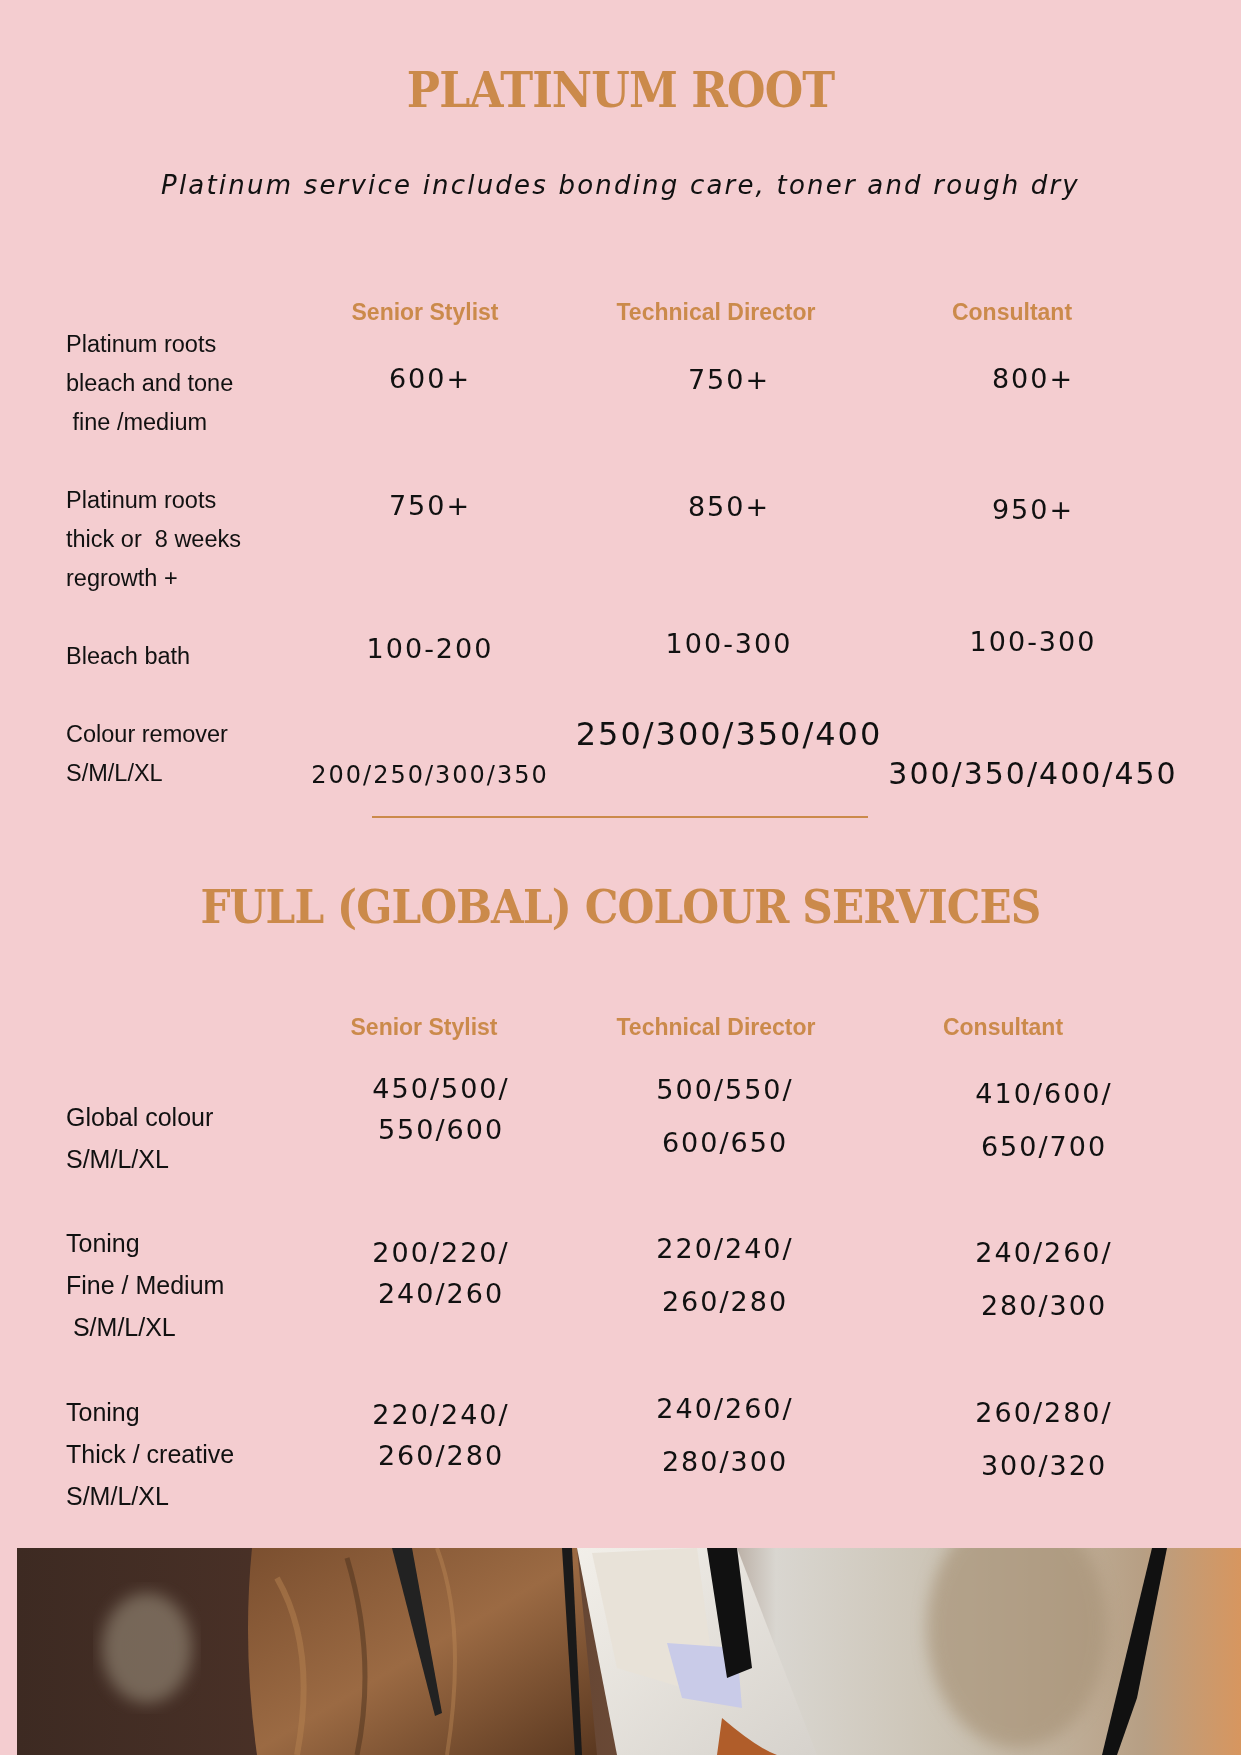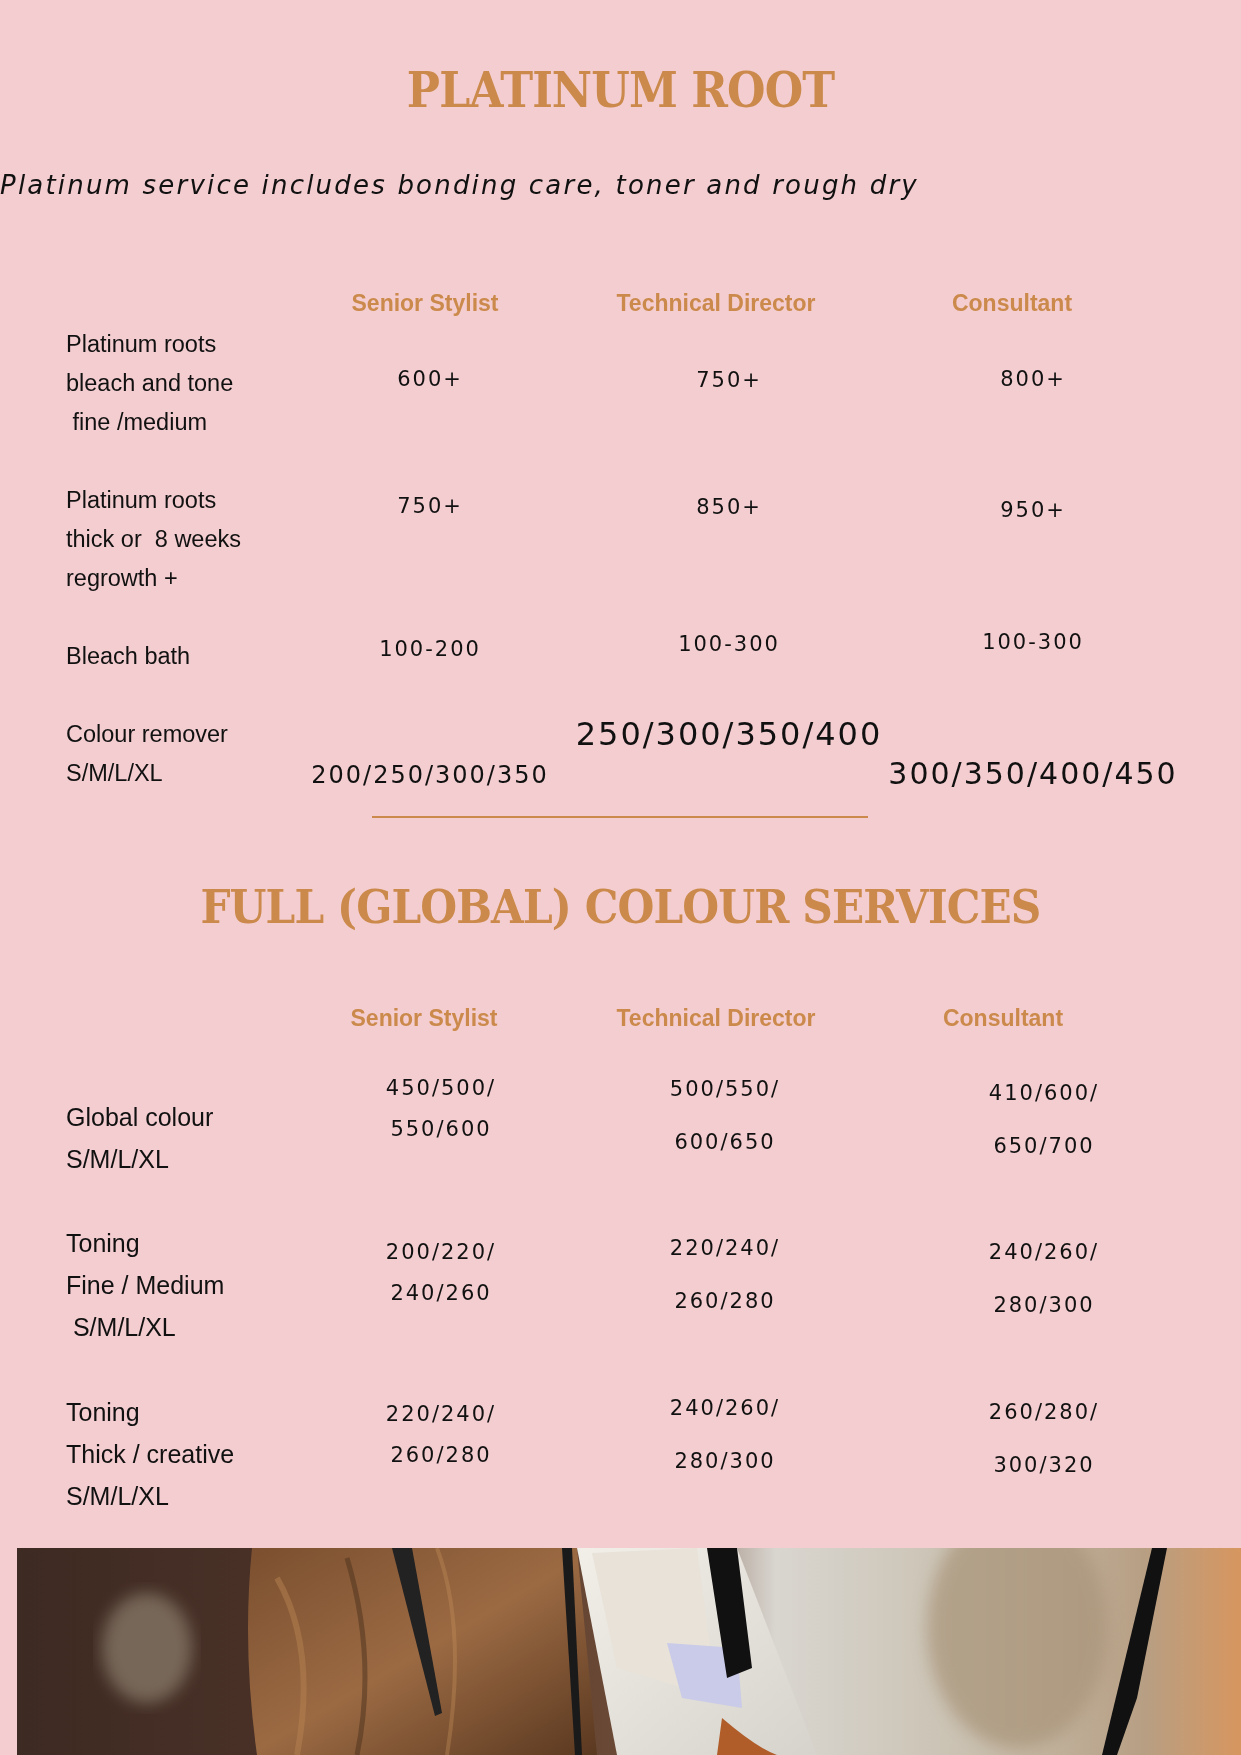--- a/index.html
+++ b/index.html
@@ -14,36 +14,37 @@
   .title {
     left:0; width:1241px; text-align:center;
     font-family:"DejaVu Serif", serif;
     font-weight:bold; color:#CB8A4B;
     letter-spacing:-1px;
     transform:scaleX(0.92);
   }
   #t1 { top:62px; font-size:48px; }
   #t2 { top:880px; font-size:46px; }
   .subtitle {
-    top:170px; left:0; width:1241px; text-align:left;
+    top:170px; left:0; width:1241px; text-align:center;
     font-style:italic; font-size:26px; letter-spacing:2.2px;
     font-family:"DejaVu Sans", sans-serif; color:#111;
   }
   .col-head {
     font-weight:bold; color:#CB8A4B; font-size:23px;
     text-align:center; width:260px; margin-left:-130px;
     font-family:"Liberation Sans", sans-serif;
+    margin-top:9px;
   }
   .row-label {
     left:66px; font-weight:normal; font-size:23.5px; line-height:39px;
     font-family:"Liberation Sans", sans-serif; white-space:pre;
   }
   .row-label.b { font-size:25px; line-height:42px;margin-top:28px; }
   .price {
-    font-size:21px; letter-spacing:2px; text-align:center;
+    font-size:27px; letter-spacing:2px; text-align:center;
     width:320px; margin-left:-160px; line-height:40px;
     font-family:"DejaVu Sans", sans-serif; font-weight:normal;
   }
   .price.two { line-height:41px; }
   .price.twowide { line-height:53px; }
   .divider {
     left:372px; top:816px; width:496px; height:0;
     border-top:2px solid #CB8A4B;
   }
   .photo {

